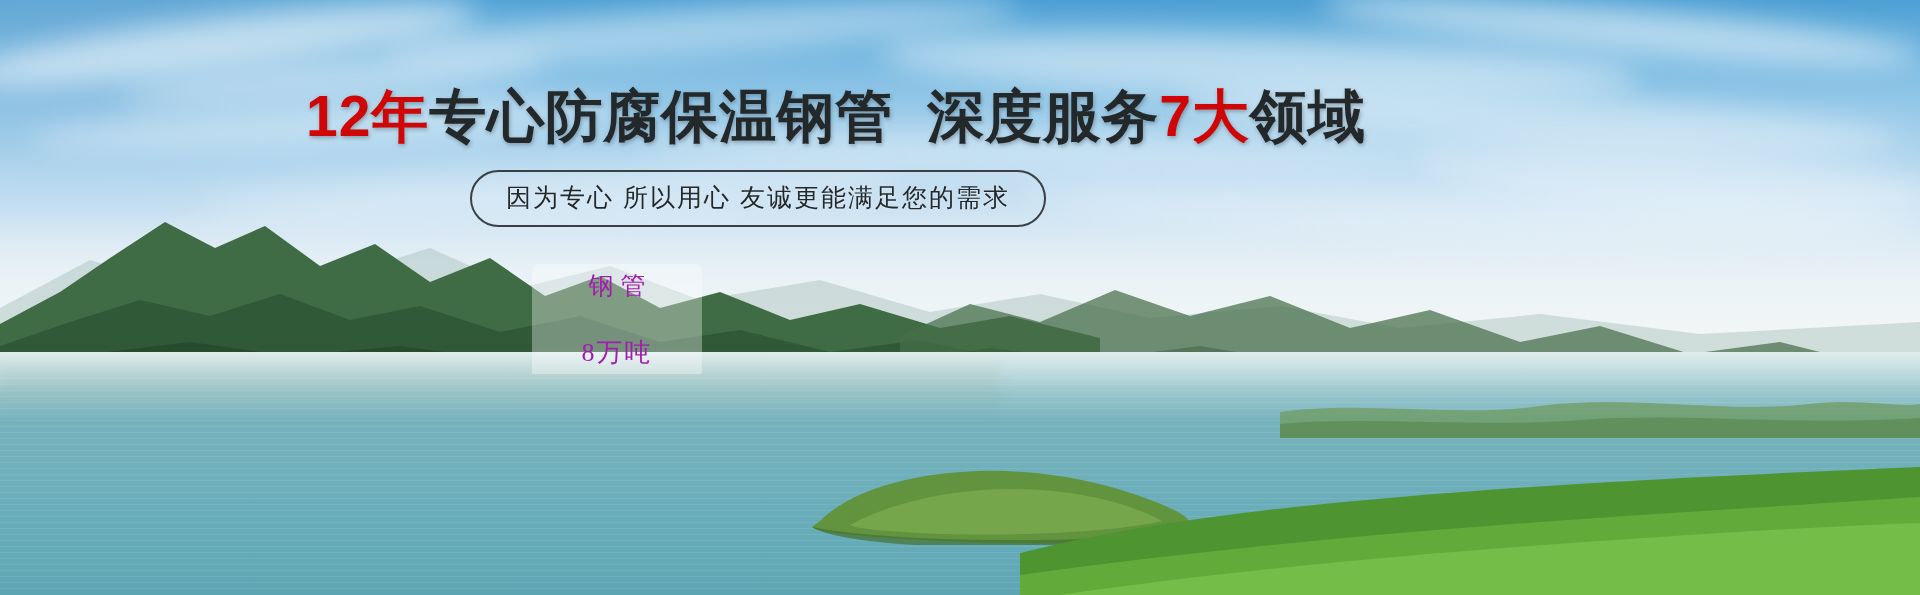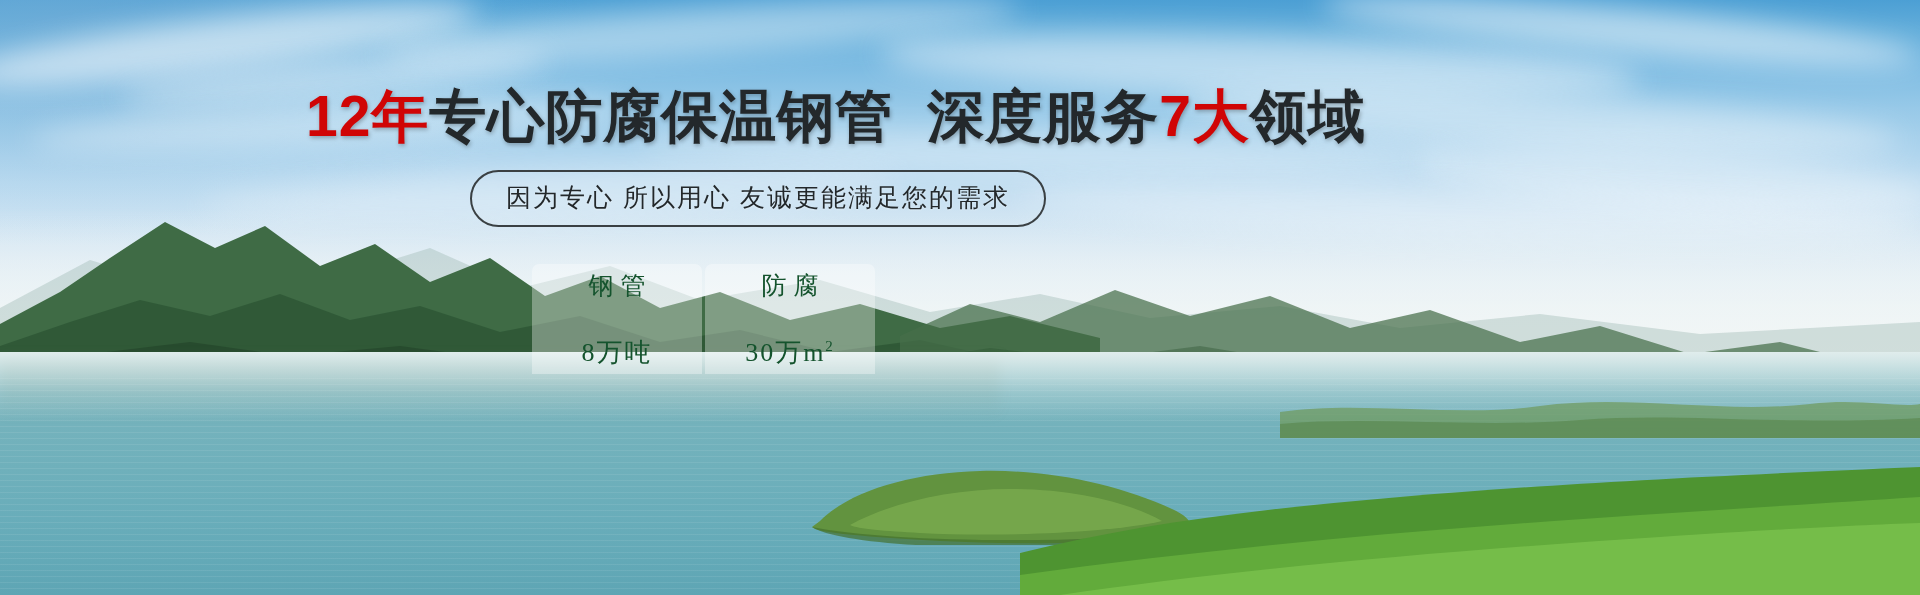--- a/index.html
+++ b/index.html
@@ -142,21 +142,21 @@
     position:absolute;left:532px;top:264px;
     display:flex;
     gap:3px;
   }
   .card{
     width:170px;height:110px;
     background:rgba(255,255,255,.34);
     border-radius:7px 7px 0 0;
     display:flex;flex-direction:column;
     align-items:center;justify-content:center;
-    color:#14532d;
+    color:#a21caf;
     font-family:"Liberation Serif","DejaVu Serif",serif;
   }
   .card-label{
     font-size:25px;
     letter-spacing:7px;
     padding-left:7px;
     margin-bottom:16px;
     font-weight:normal;
   }
   .card-value{
@@ -241,21 +241,17 @@
     <div class="subtitle">因为专心 所以用心  友诚更能满足您的需求</div>
   </div>
 
   <div class="cards">
 
     <div class="card">
       <div class="card-label">钢管</div>
       <div class="card-value"><span>8万吨</span></div>
     </div>
 
-    <div class="card">
-      <div class="card-label">防腐</div>
-      <div class="card-value"><span>30万m</span><sup>2</sup></div>
-    </div>
 
 
   </div>
 
 </div>
 
 </body></html>

